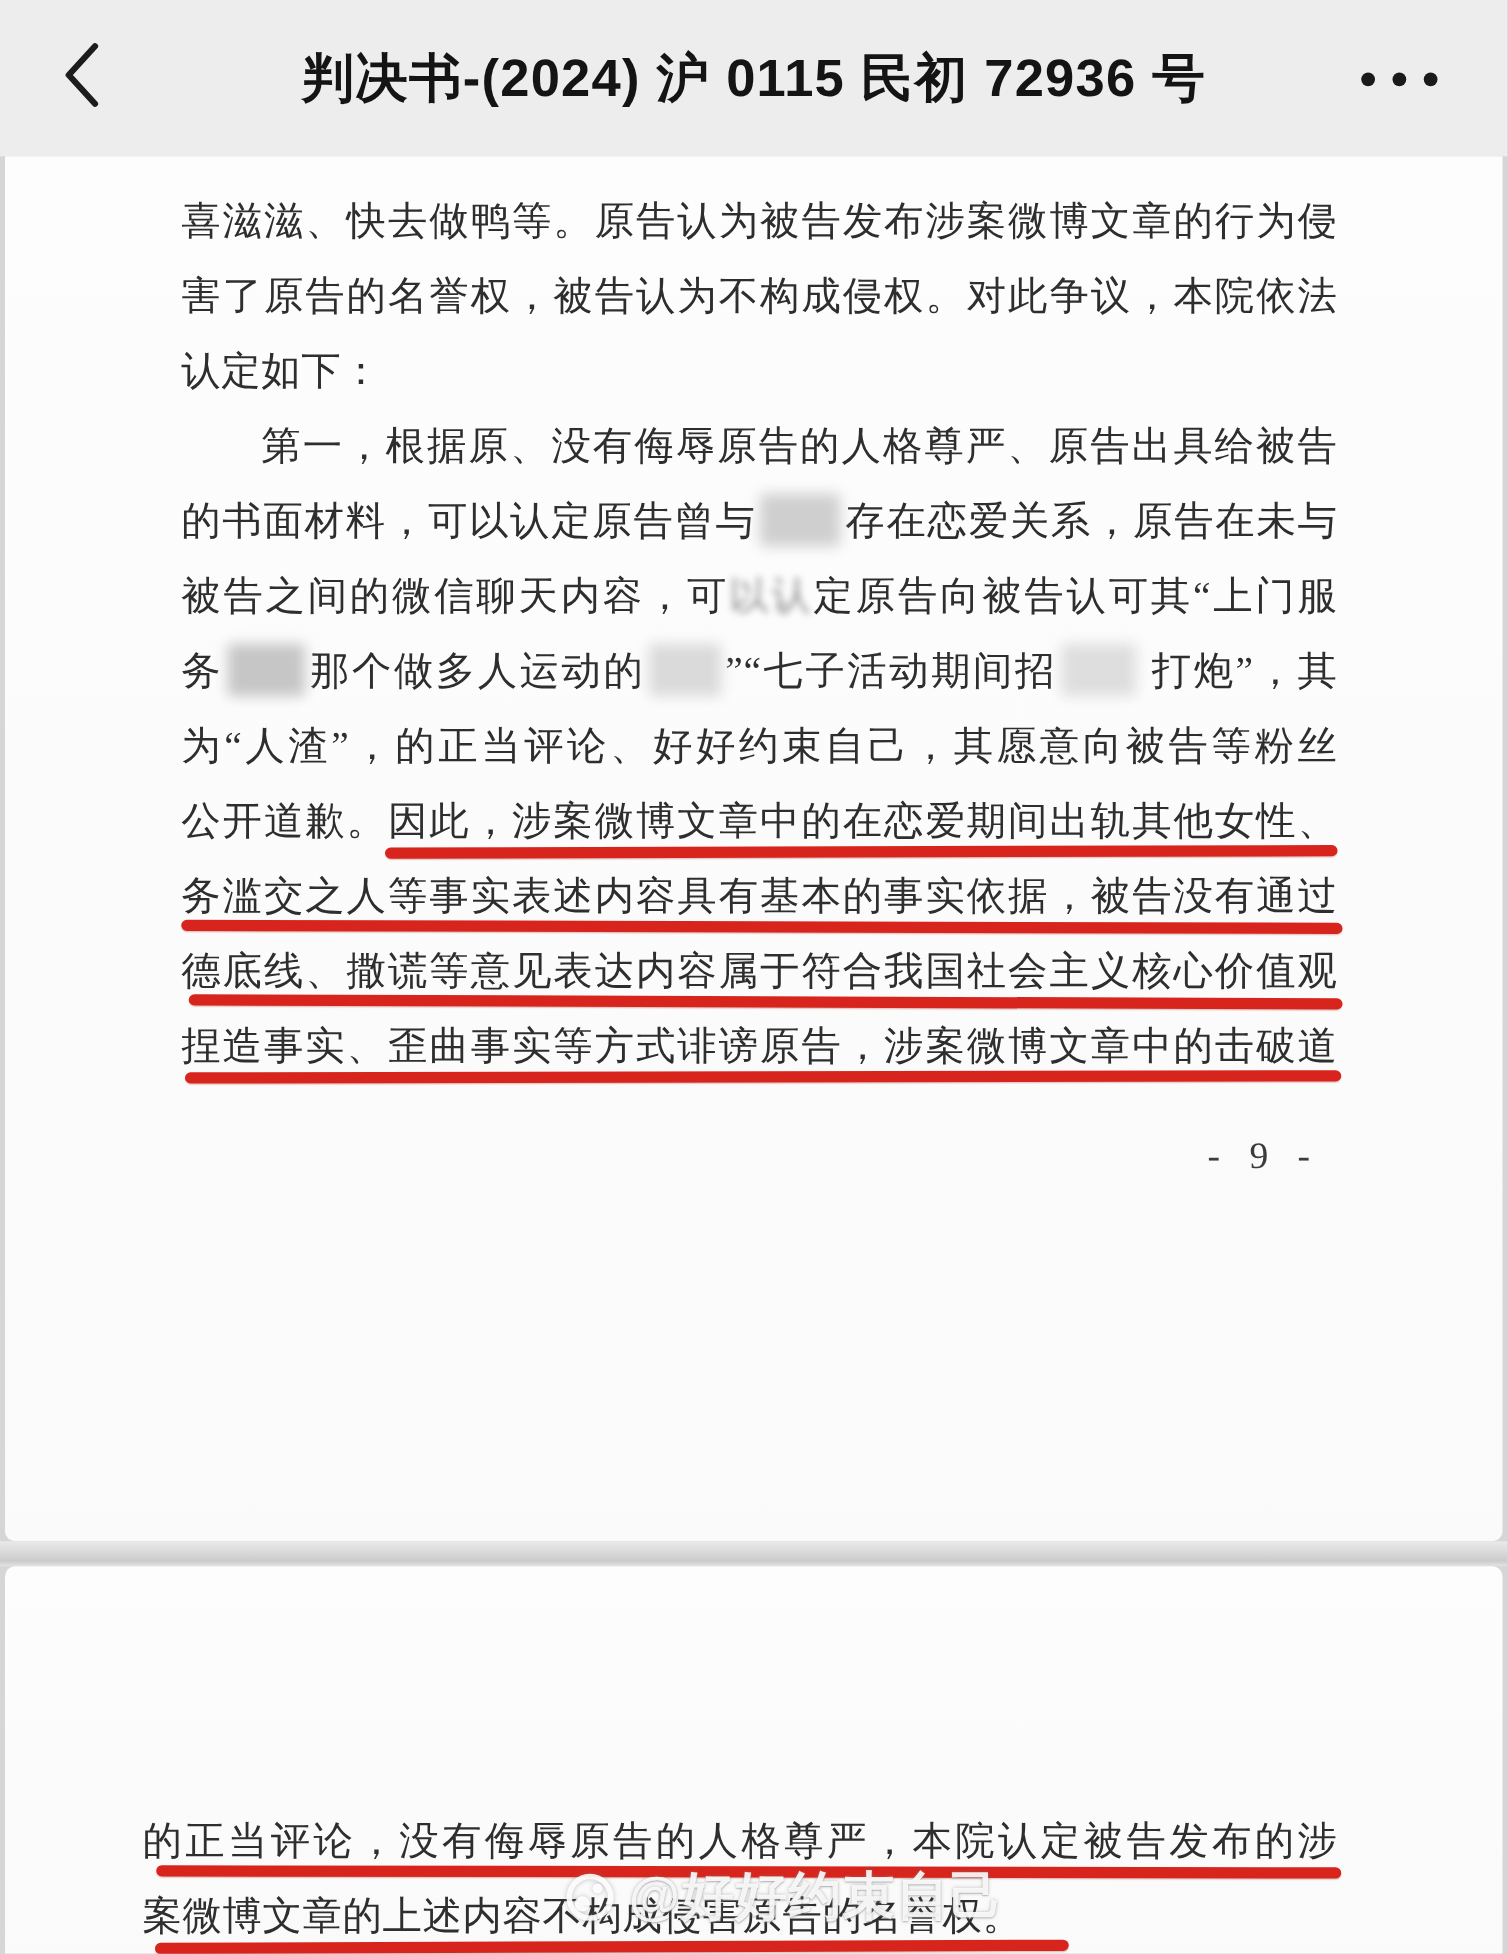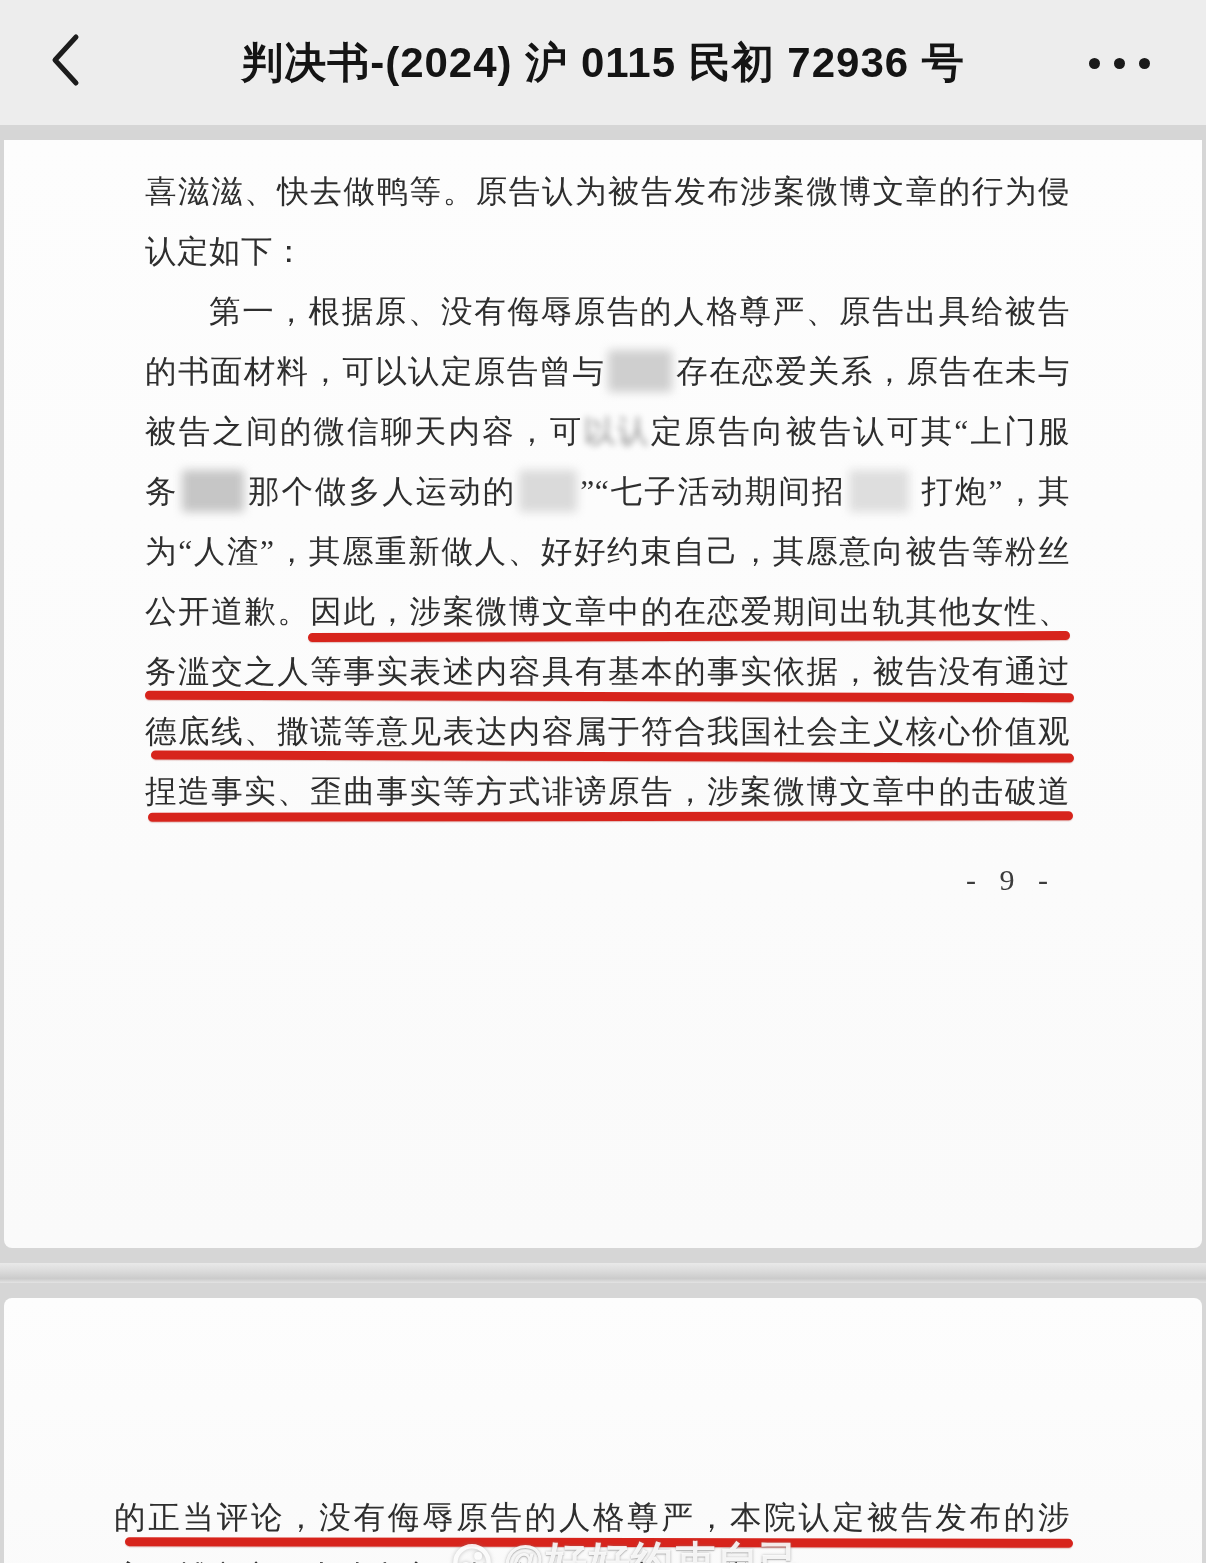--- a/index.html
+++ b/index.html
@@ -36,21 +36,21 @@
   }
   .more-btn{
     position:absolute;right:56px;top:40px;height:46px;
     display:flex;align-items:center;gap:14px;cursor:pointer;
   }
   .dot{width:11px;height:11px;border-radius:50%;background:#1a1a1a;}
 
   
   .content{position:absolute;top:125px;left:0;right:0;bottom:0;background:var(--edge-bg);}
   .page{
-    margin:15px 4px;background:linear-gradient(180deg,#fdfdfd,#fafafa);
+    margin:0 4px;background:linear-gradient(180deg,#fdfdfd,#fafafa);
     box-sizing:border-box;
     font-family:"Liberation Serif","DejaVu Serif",serif;
   }
   .page1{height:1108px;padding:22px 132px 0 141px;border-radius:0 0 8px 8px;}
   .page-gap{height:20px;background:linear-gradient(180deg,#e9e9e9 0%,#dbdbdb 40%,#cbcbcb 78%,#e3e3e3 100%);}
   .page2{position:relative;height:310px;padding:190px 132px 0 110px;border-radius:8px 8px 0 0;}
 
   .doc-line{
     position:relative;height:60px;line-height:60px;
     font-size:31.5px;color:#2e2e2e;letter-spacing:.5px;
@@ -112,26 +112,27 @@
       <span class="dot"></span>
       <span class="dot"></span>
     </div>
   </div>
 
   <div class="content">
 
     <div class="page page1">
       <div>
           <div class="doc-line justify">喜滋滋、快去做鸭等。原告认为被告发布涉案微博文章的行为侵</div>
+          <div class="doc-line justify">害了原告的名誉权，被告认为不构成侵权。对此争议，本院依法</div>
           <div class="doc-line">认定如下：</div>
           <div class="doc-line indent justify">第一，根据原、没有侮辱原告的人格尊严、原告出具给被告</div>
           <div class="doc-line justify">的书面材料，可以认定原告曾与<span class="redact" style="background: rgb(207, 207, 207); width: 64px;"></span>存在恋爱关系，原告在未与</div>
           <div class="doc-line justify">被告之间的微信聊天内容，可<span class="smudge">以认</span>定原告向被告认可其“上门服</div>
           <div class="doc-line justify">务<span class="redact" style="background: rgb(198, 198, 198); width: 62px;"></span>那个做多人运动的<span class="redact" style="background: rgb(218, 218, 218); width: 58px;"></span>”“七子活动期间招<span class="redact" style="background: rgb(222, 222, 222); width: 60px;"></span> 打炮”，其</div>
-          <div class="doc-line justify">为“人渣”，其愿重新做人、好好约束自己，其愿意向被告等粉丝</div>
+          <div class="doc-line justify">为“人渣”，的正当评论、好好约束自己，其愿意向被告等粉丝</div>
           <div class="doc-line justify">公开道歉。因此，涉案微博文章中的在恋爱期间出轨其他女性、<span class="underline" style="left: 17.6%; width: 82.4%; transform: rotate(-0.15deg);"></span></div>
           <div class="doc-line justify">务滥交之人等事实表述内容具有基本的事实依据，被告没有通过<span class="underline" style="left: 0%; width: 100.4%; transform: rotate(0.15deg);"></span></div>
           <div class="doc-line justify">德底线、撒谎等意见表达内容属于符合我国社会主义核心价值观<span class="underline" style="left: 0.6%; width: 99.8%; transform: rotate(0.2deg);"></span></div>
           <div class="doc-line justify">捏造事实、歪曲事实等方式诽谤原告，涉案微博文章中的击破道<span class="underline" style="left: 0.3%; width: 100%; transform: rotate(-0.1deg);"></span></div>
         </div>
       <div class="page-number">- 9 -</div>
     </div>
 
     <div class="page-gap"></div>
 

